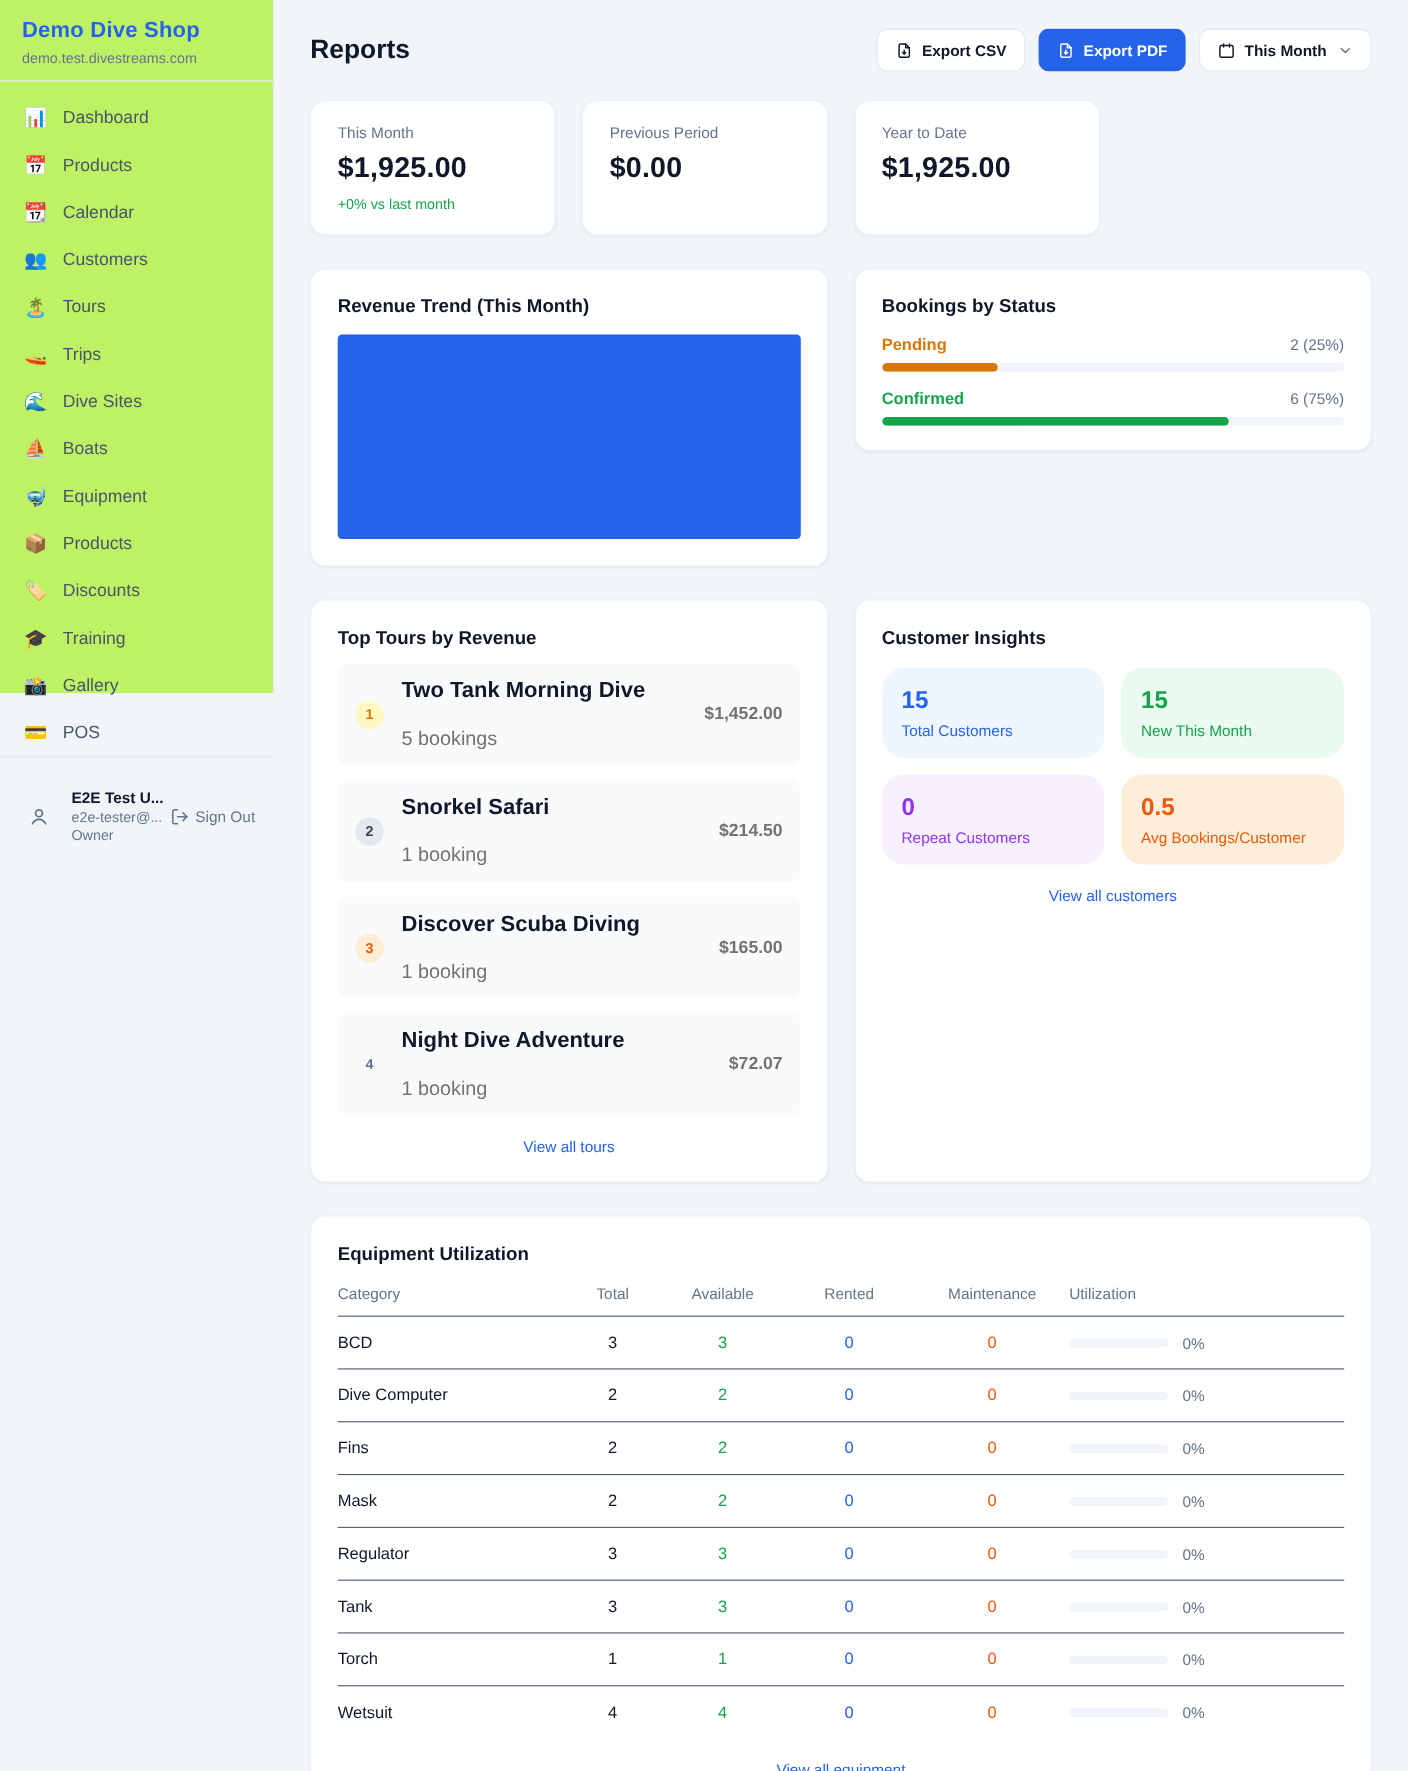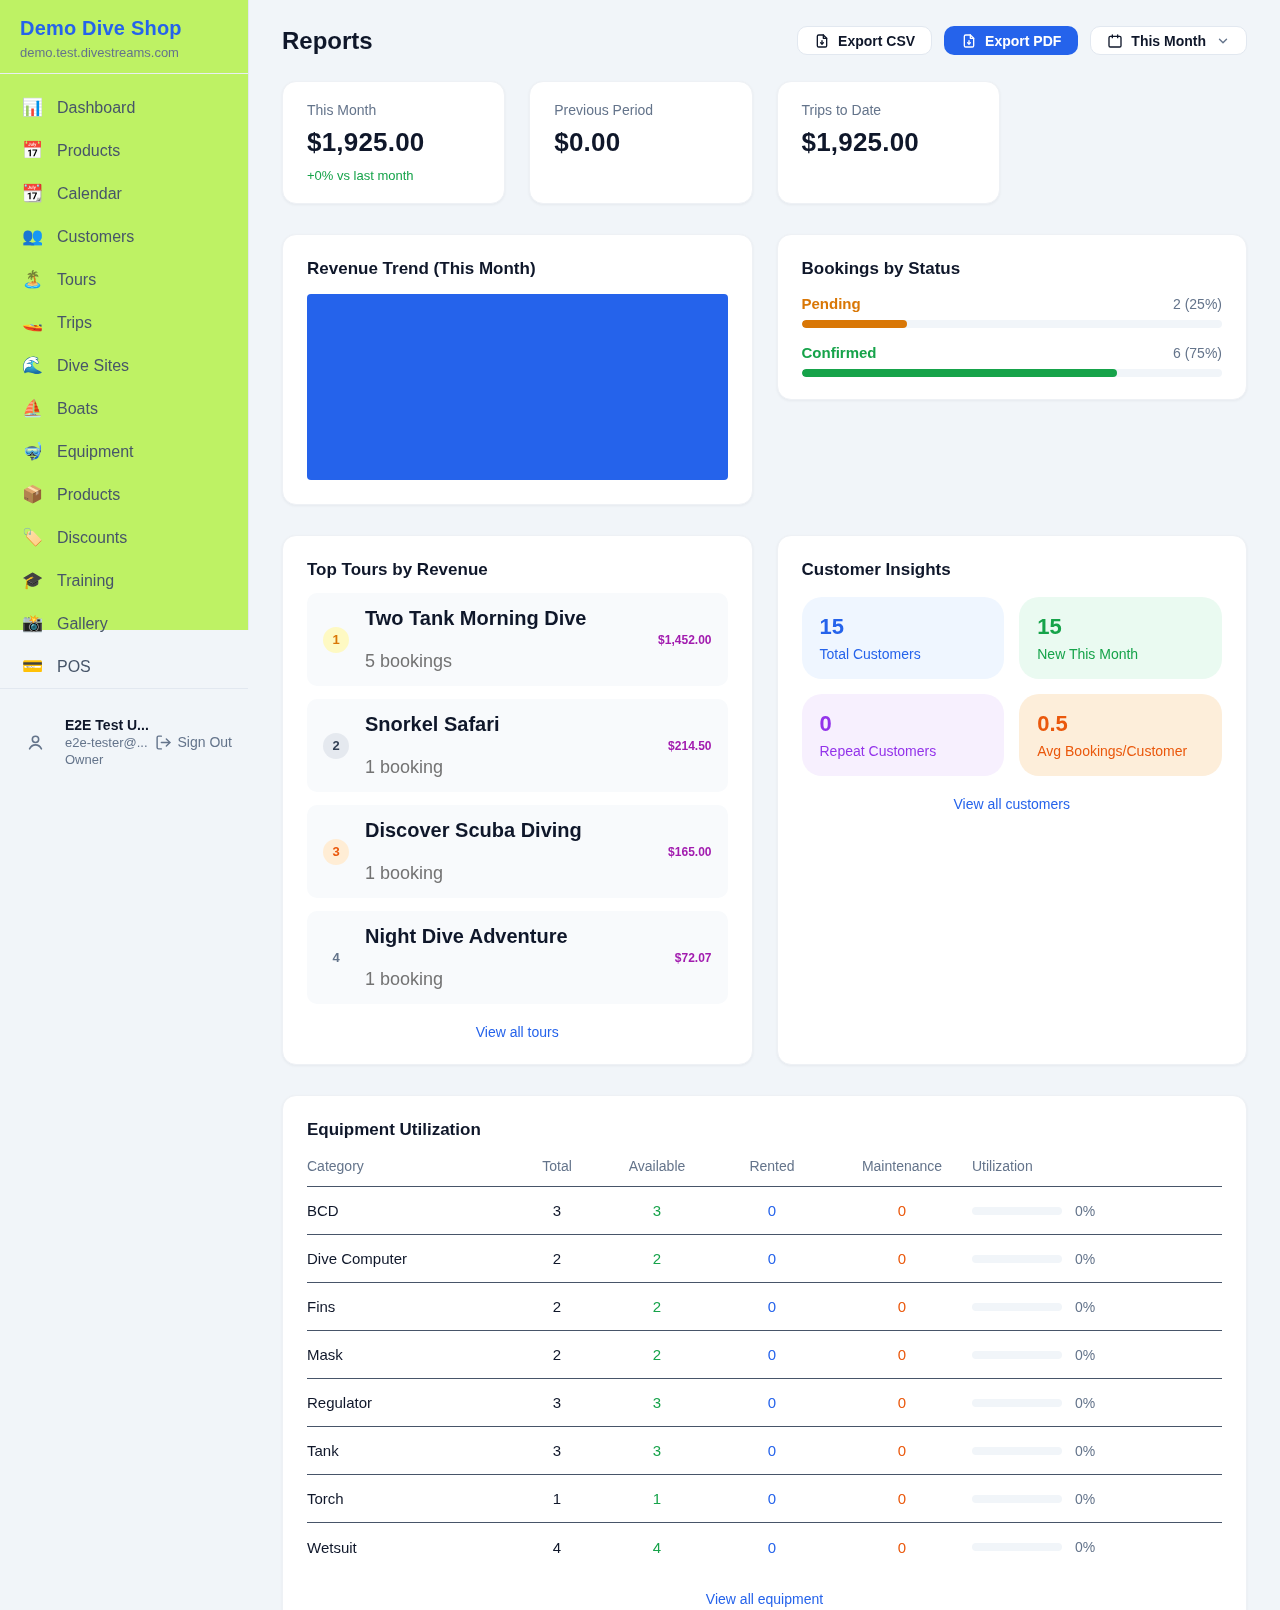--- a/index.html
+++ b/index.html
@@ -30,21 +30,21 @@
   .user-block { min-width: 0; }
   .user-name { font-size: 14px; font-weight: 700; color: #0f172a; white-space: nowrap; }
   .user-email { font-size: 13px; color: #64748b; margin-top: 2px; white-space: nowrap; }
   .user-role { font-size: 13px; color: #64748b; margin-top: 2px; }
   .signout { margin-left: auto; display: flex; align-items: center; gap: 6px; color: #64748b; font-size: 14px; cursor: pointer; white-space: nowrap; }
   
   .main { position: absolute; left: 249px; top: 0; right: 0; padding: 26px 33px 0; }
   .page-header { display: flex; align-items: center; margin-bottom: 26px; }
   .page-title { font-size: 24px; font-weight: 700; }
   .header-actions { margin-left: auto; display: flex; gap: 12px; }
-  .btn { display: inline-flex; align-items: center; gap: 8px; height: 29px; padding: 0 16px; border-radius: 10px; font-size: 14px; font-weight: 700; cursor: pointer; border: 1px solid transparent; background: #fff; }
+  .btn { display: inline-flex; align-items: center; gap: 8px; height: 39px; padding: 0 16px; border-radius: 10px; font-size: 14px; font-weight: 700; cursor: pointer; border: 1px solid transparent; background: #fff; }
   .btn-outline { border-color: #e2e8f0; color: #0f172a; }
   .btn-primary { background: #2563eb; color: #ffffff; }
   .btn svg { flex: 0 0 auto; }
   .chev { color: #64748b; margin-left: 2px; }
   
   .card { background: #ffffff; border-radius: 14px; border: 1px solid #eef1f5; box-shadow: 0 1px 3px rgba(15,23,42,.05); }
   .card-title { font-size: 17px; font-weight: 700; }
   
   .stats-grid { display: grid; grid-template-columns: repeat(4, 1fr); gap: 24px; margin-bottom: 30px; }
   .stat-card { padding: 20px 24px; }
@@ -74,21 +74,21 @@
   .tours-card { padding: 24px; display: flex; flex-direction: column; }
   .tour-row { display: flex; align-items: center; gap: 16px; background: #f8fafc; border-radius: 10px; padding: 14px 16px; margin-top: 13px; }
   .rank { width: 26px; height: 26px; border-radius: 50%; display: flex; align-items: center; justify-content: center; font-size: 13px; font-weight: 700; flex: 0 0 auto; }
   .rank-1 { background: #fef9c3; color: #d97706; }
   .rank-2 { background: #e5e9ef; color: #334155; }
   .rank-3 { background: #ffedd5; color: #ea580c; }
   .rank-4 { background: transparent; color: #64748b; }
   .tour-info { min-width: 0; }
   .tour-name { font-size: 20px; font-weight: 700; color: #0f172a; }
   .tour-bookings { font-size: 18px; color: #737373; margin-top: 21px; }
-  .tour-amount { margin-left: auto; color: #a21caf; font-size: 12px; font-weight: 700; white-space: nowrap; }
+  .tour-amount { margin-left: auto; color: #737373; font-size: 16px; font-weight: 700; white-space: nowrap; }
   .view-link { display: block; text-align: center; color: #2563eb; font-size: 14px; margin-top: 20px; cursor: pointer; text-decoration: none; }
   
   .insights-card { padding: 24px; }
   .tiles { display: grid; grid-template-columns: 1fr 1fr; gap: 15px; margin-top: 17px; }
   .tile { border-radius: 20px; padding: 17px 18px; }
   .tile-value { font-size: 22px; font-weight: 700; }
   .tile-label { font-size: 14px; margin-top: 6px; }
   .tile-blue { background: #eff6ff; } .tile-blue .tile-value, .tile-blue .tile-label { color: #2563eb; }
   .tile-green { background: #eafaf1; } .tile-green .tile-value, .tile-green .tile-label { color: #16a34a; }
   .tile-purple { background: #f7f0fe; } .tile-purple .tile-value, .tile-purple .tile-label { color: #9333ea; }
@@ -239,21 +239,21 @@
     <div class="card stat-card">
       <div class="stat-label">This Month</div>
       <div class="stat-value">$1,925.00</div>
       <div class="stat-delta">+0% vs last month</div>
     </div>
     <div class="card stat-card">
       <div class="stat-label">Previous Period</div>
       <div class="stat-value">$0.00</div>
     </div>
     <div class="card stat-card">
-      <div class="stat-label">Trips to Date</div>
+      <div class="stat-label">Year to Date</div>
       <div class="stat-value">$1,925.00</div>
     </div>
   </div>
 
   <div class="grid-2 align-start">
     <div class="card chart-card">
       <div class="card-title">Revenue Trend (This Month)</div>
       <div class="chart-block"></div>
     </div>
     <div class="card status-card">

